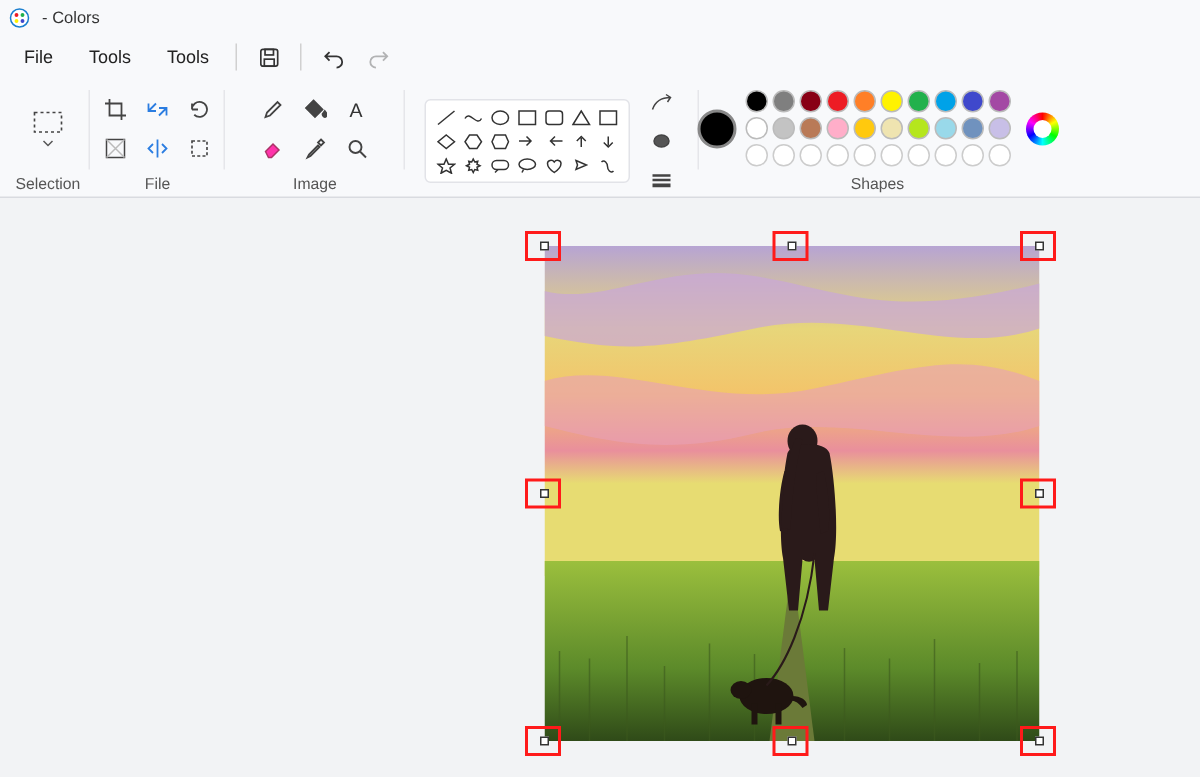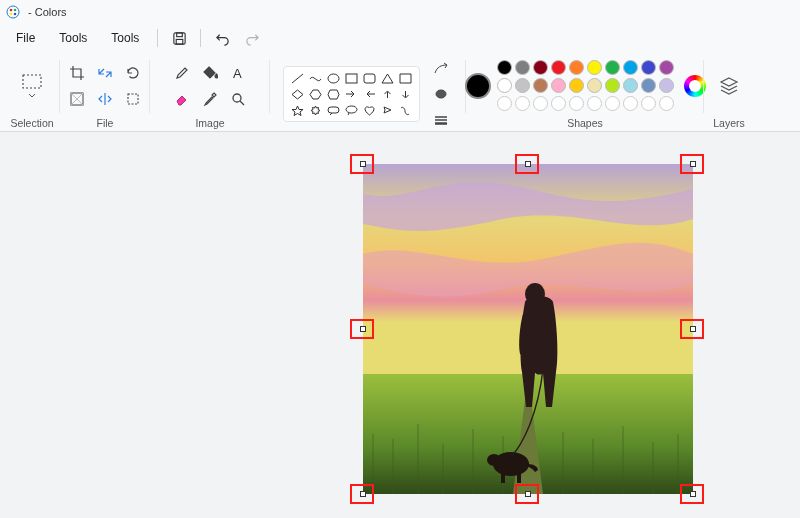--- a/index.html
+++ b/index.html
@@ -364,30 +364,20 @@
           <div class="swatch empty"></div>
           <div class="swatch empty"></div>
           <div class="swatch empty"></div>
           <div class="swatch empty"></div>
         </div>
       <div class="color-editor"></div>
     </div>
     <div class="group-label">Shapes</div>
   </div>
 
-  <div class="group" style="width:50px">
-    <div class="group-body">
-      <div class="big-btn">
-        <svg width="22" height="22" viewBox="0 0 22 22" fill="none" stroke="#555" stroke-width="1.2">
-            <path d="M11 3l8 4-8 4-8-4zM3 11l8 4 8-4M3 15l8 4 8-4"></path>
-          </svg>
-      </div>
-    </div>
-    <div class="group-label">Layers</div>
-  </div>
 
 </div>
 
 <div class="canvas-area">
   <svg class="artwork" viewBox="0 0 330 330" preserveAspectRatio="none">
     <defs>
       <linearGradient id="sky" x1="0" y1="0" x2="0" y2="1">
         <stop offset="0" stop-color="#b7a4d3"></stop>
         <stop offset="0.25" stop-color="#e7d67a"></stop>
         <stop offset="0.45" stop-color="#f3c46a"></stop>

